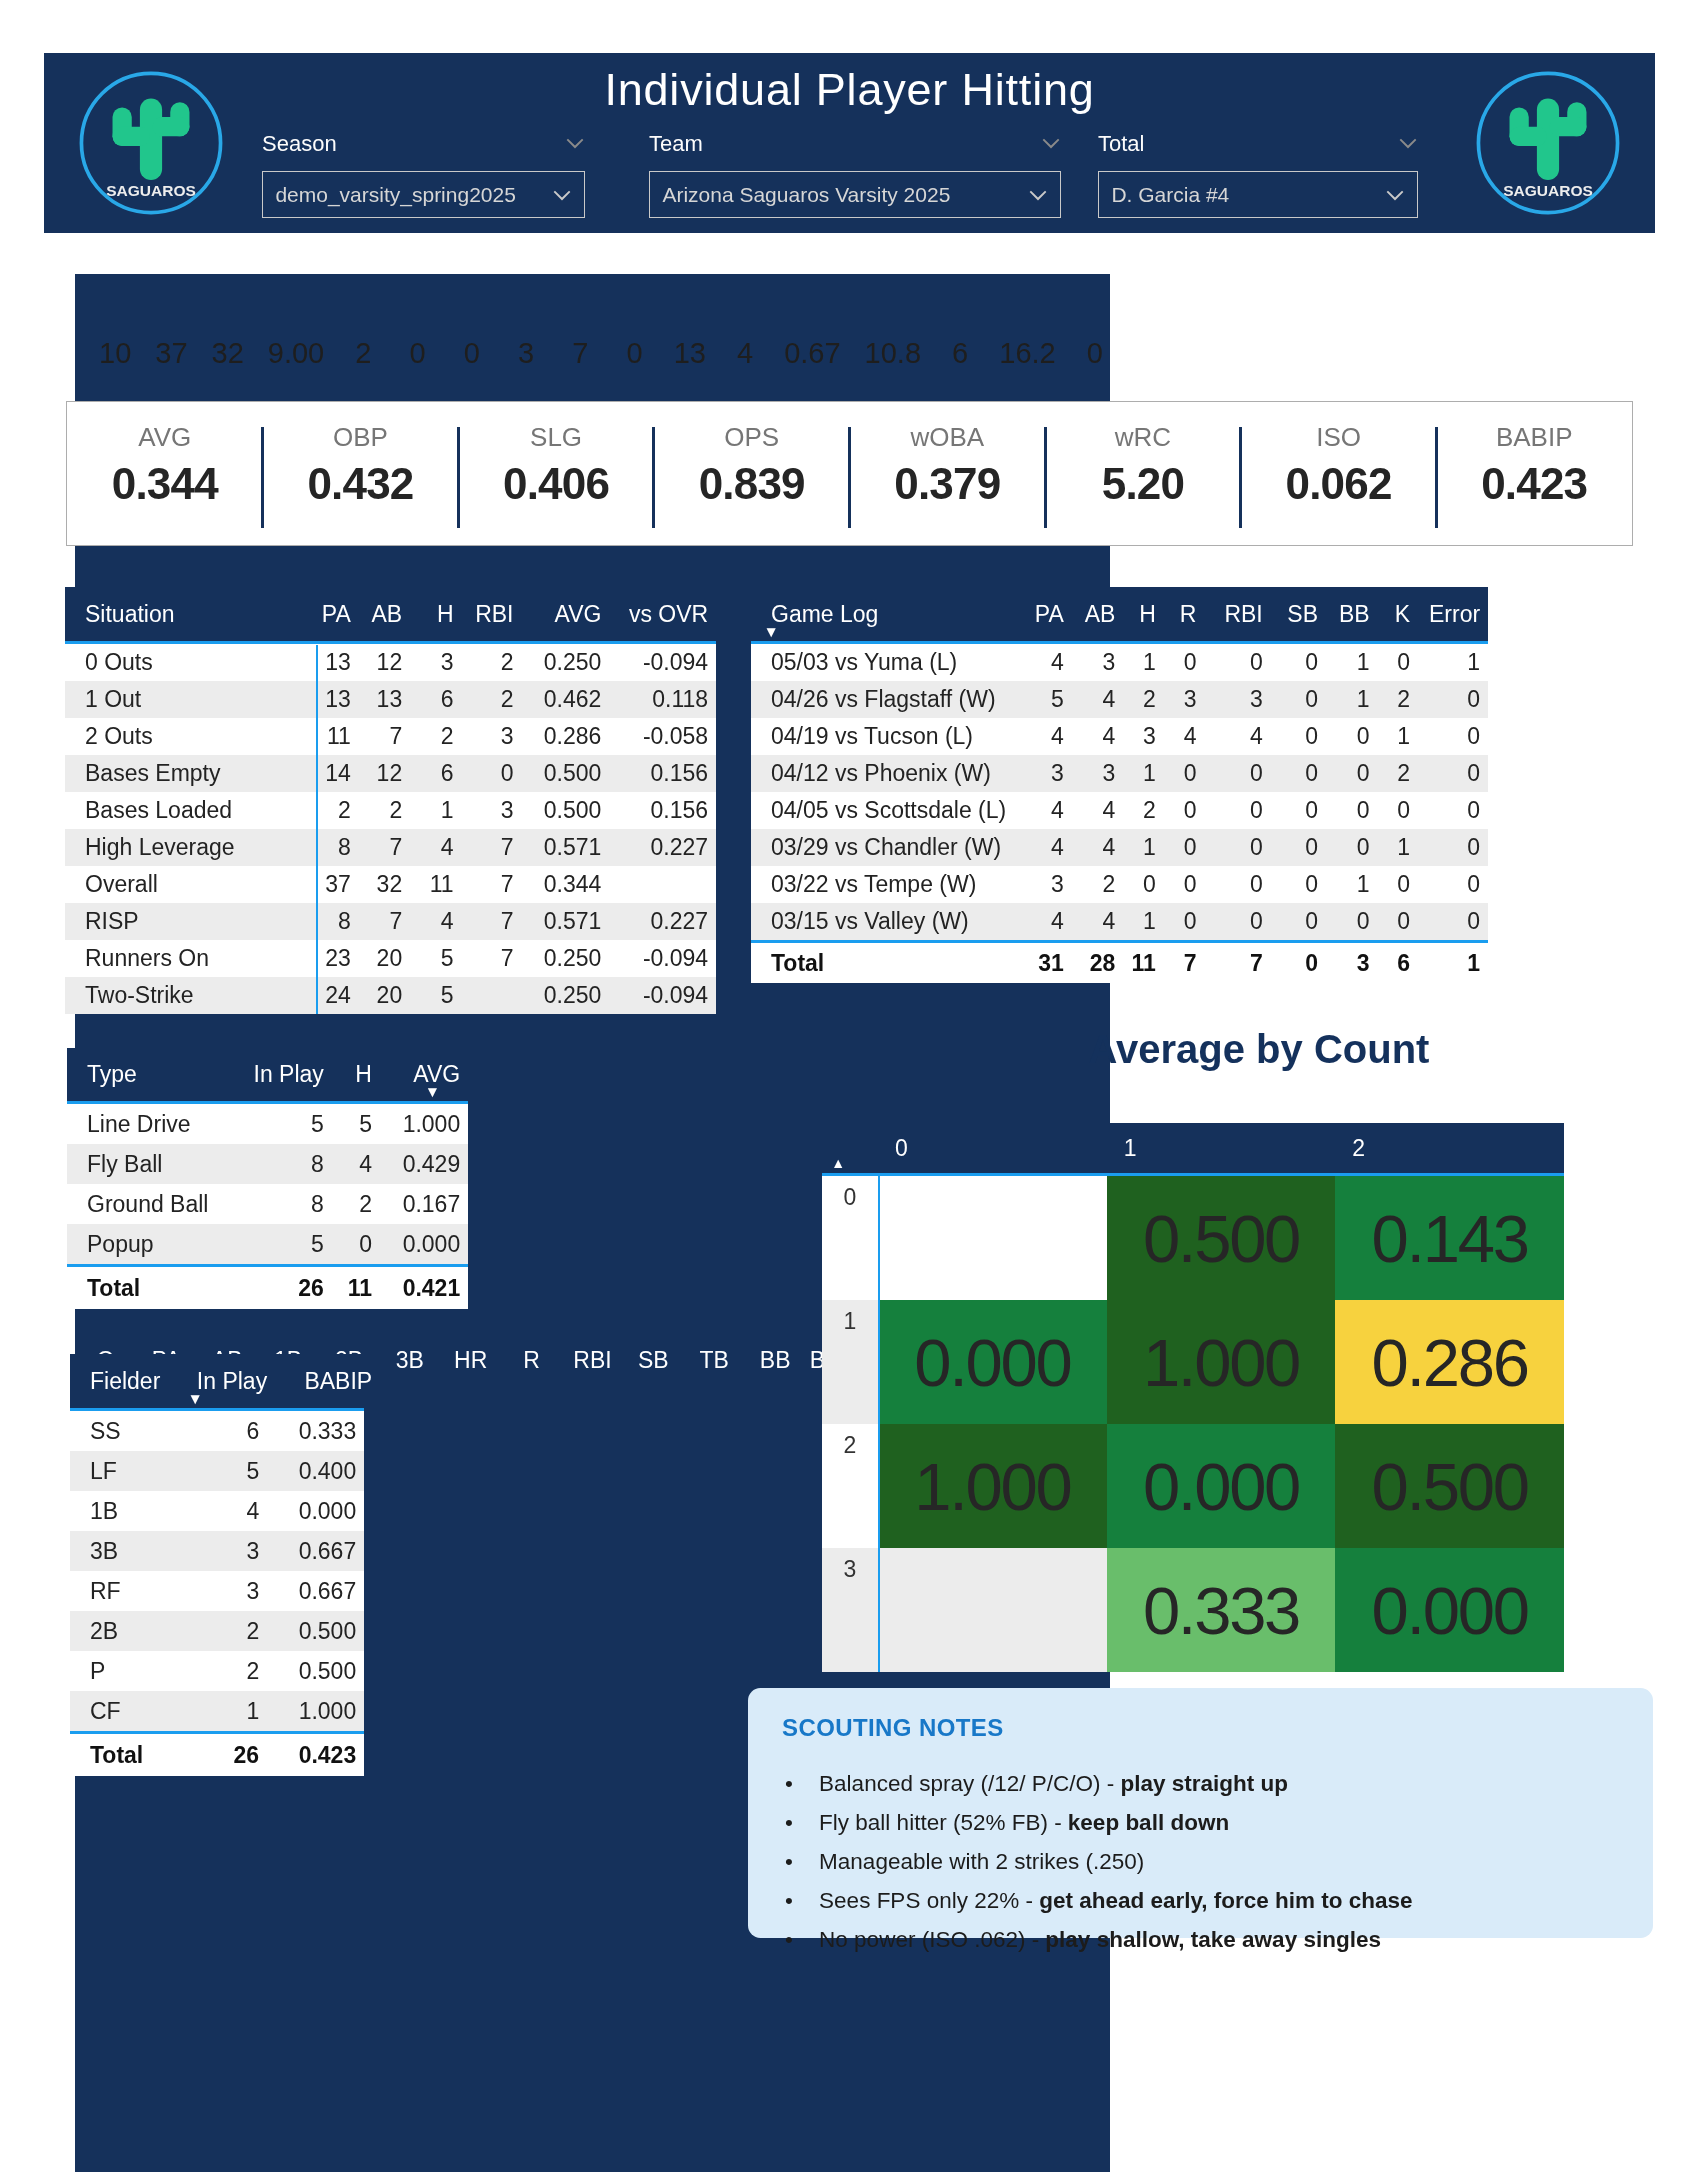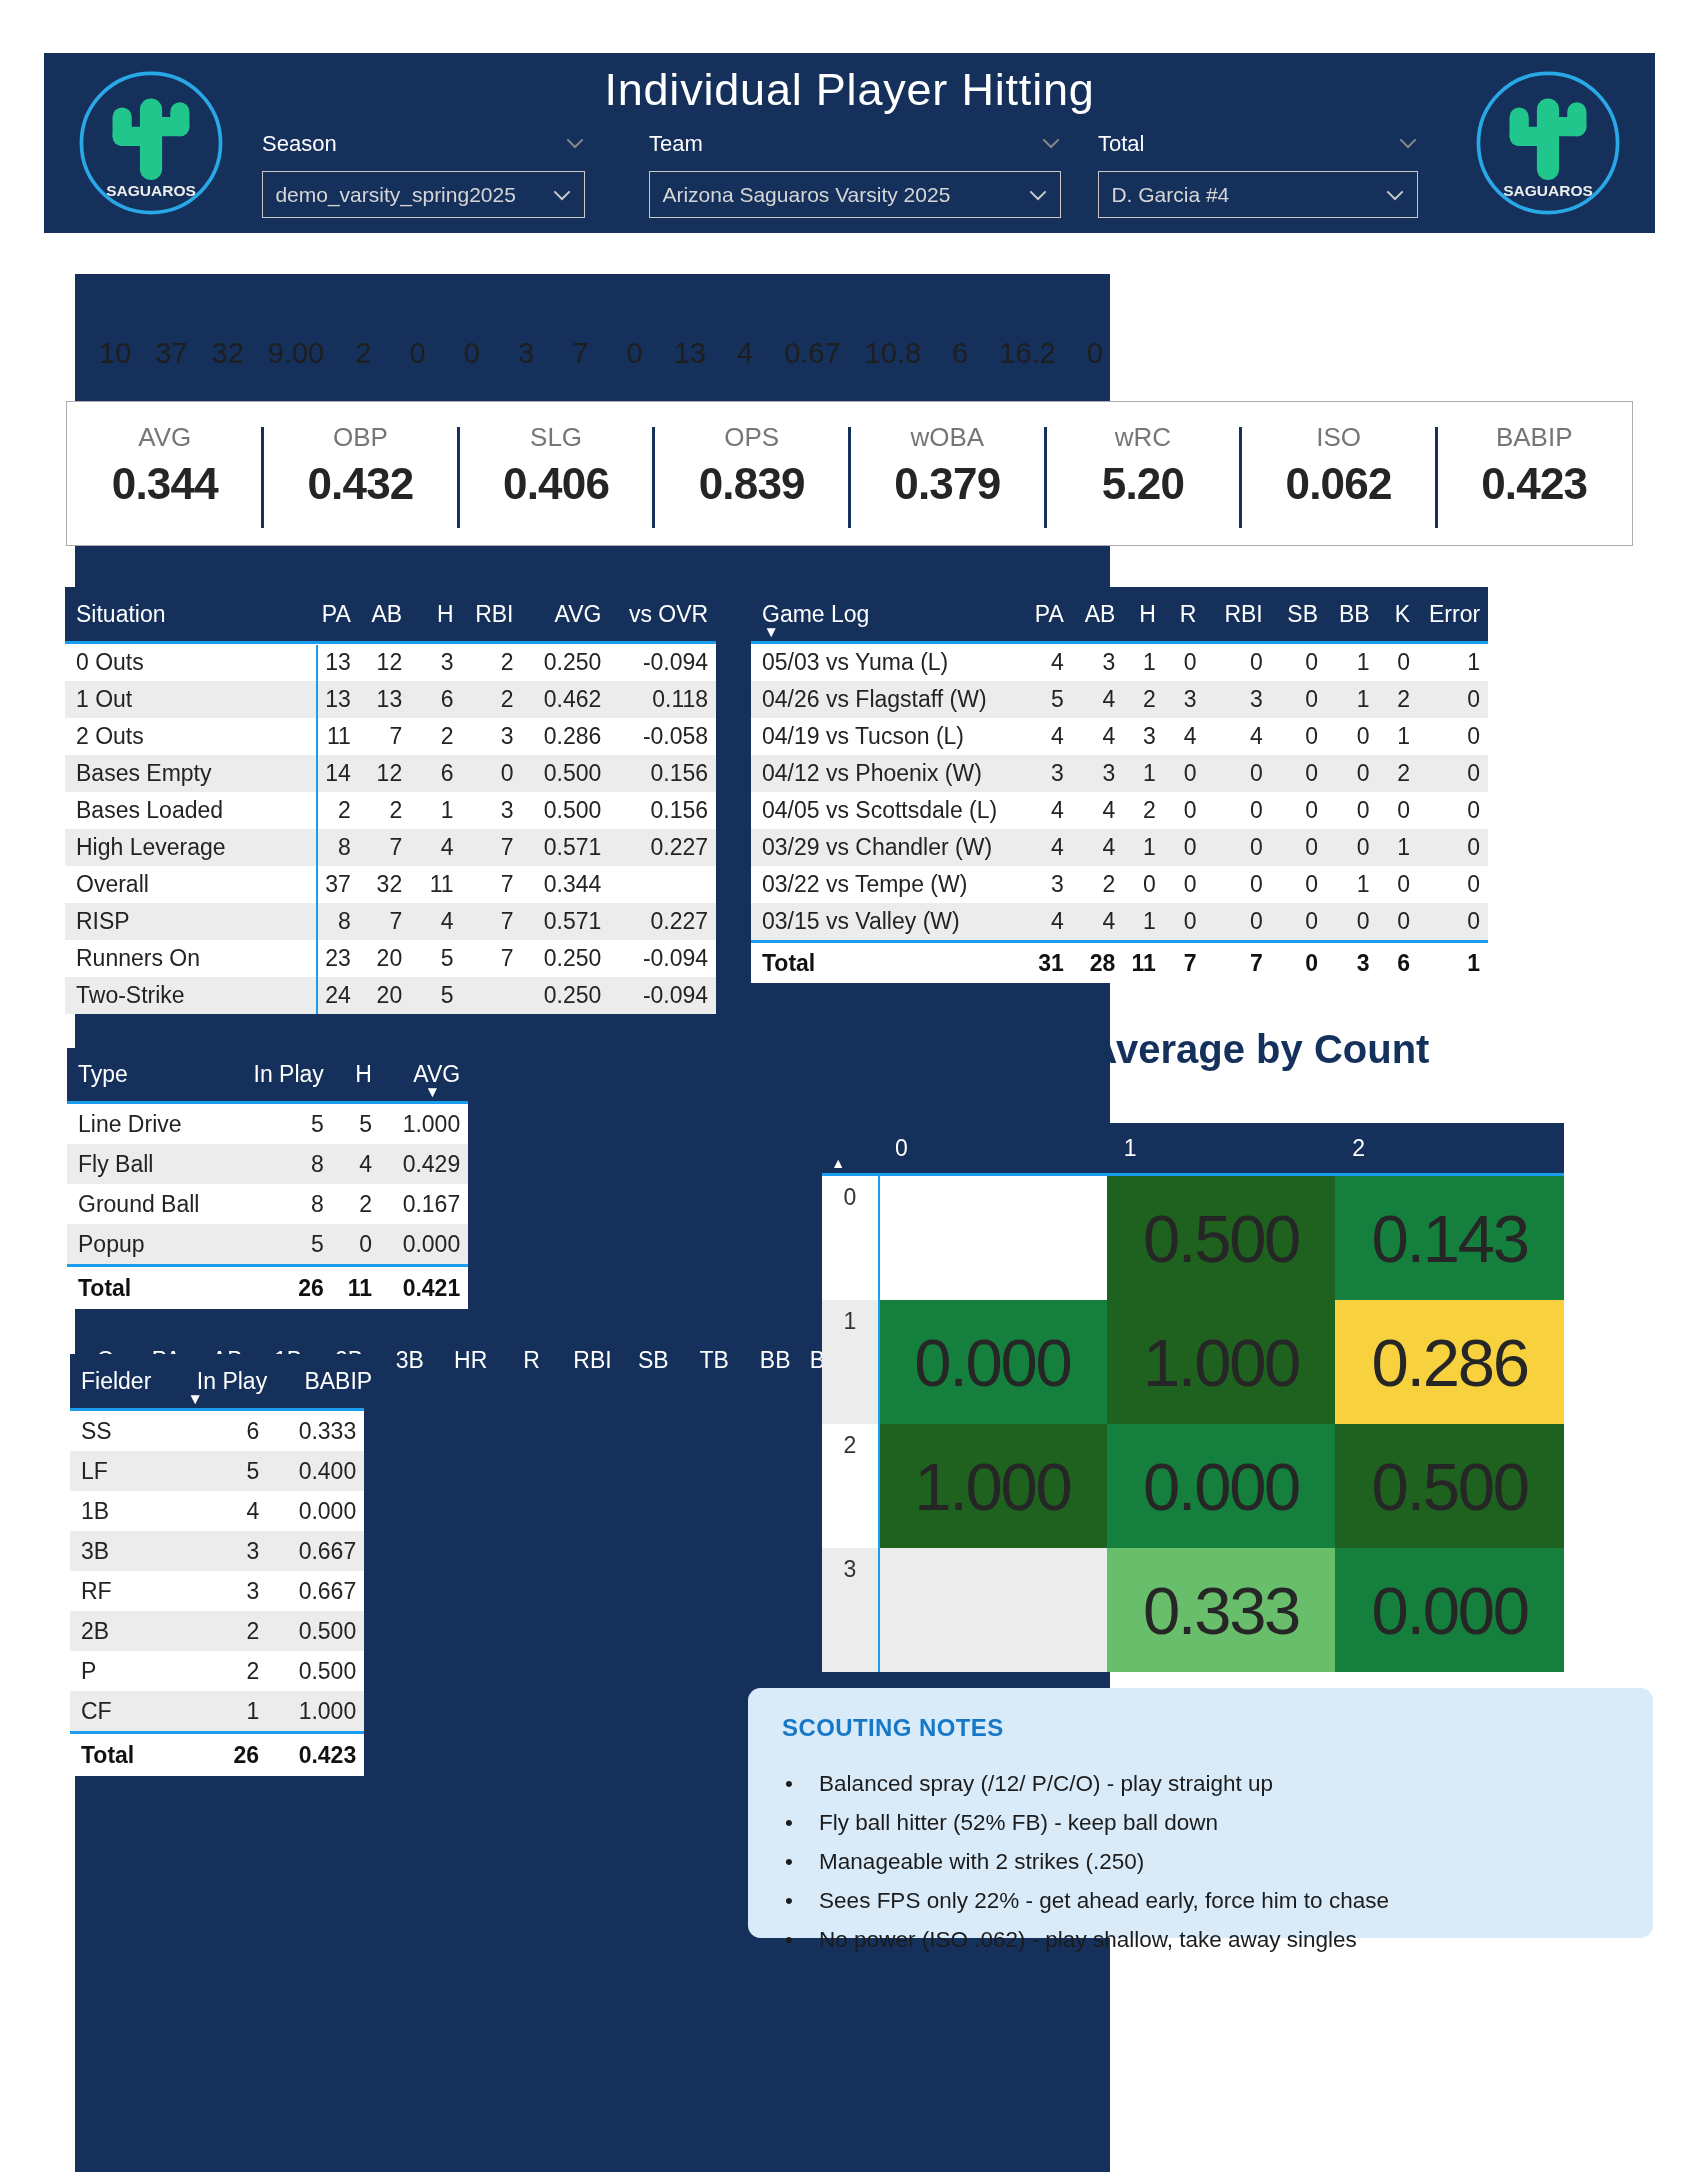--- a/index.html
+++ b/index.html
@@ -36,21 +36,21 @@
   .card:not(:first-child)::before{content:'';position:absolute;left:-1.6px;top:25px;bottom:17px;width:3.1px;background:#15315B;}
   .card-label{margin-top:20px;font-size:26px;color:#767676;}
   .card-value{margin-top:6.2px;font-size:44px;color:#252525;font-weight:600;letter-spacing:-0.8px;}
 
   
   .tbl{background:#fff;}
   .thead{background:#15315B;border-bottom:3.9px solid #1A9DEF;display:grid;align-items:center;color:#ffffff;
          font-size:23px;position:relative;cursor:pointer;}
   .tr{display:grid;align-items:center;font-size:23px;color:#232323;}
   .rows .tr:nth-child(even){background:#ECECEC;}
-  .name{text-align:left;padding-left:11px;white-space:nowrap;}
+  .name{text-align:left;padding-left:20px;white-space:nowrap;}
   .num{text-align:right;padding-right:7.8px;white-space:nowrap;}
   .total{display:grid;align-items:center;font-size:23px;color:#111;font-weight:700;border-top:3.1px solid #1A9DEF;}
   .sort{position:absolute;bottom:1.6px;font-size:15.5px;color:#ffffff;line-height:15.5px;}
 
   .sit{left:65px;top:587px;width:651px;}
   .sit .thead{height:54px;}
   .sit .tr{height:37px;}
   .sit-grid{grid-template-columns:38.5% 6.6% 7.9% 7.9% 9.2% 13.5% 16.4%;}
   .sit-divider{left:38.5%;top:58px;bottom:0;width:2.3px;background:#1A9DEF;}
 
@@ -91,21 +91,21 @@
   .cg{background:#ECECEC;}
   .hm-divider{left:56px;top:53px;bottom:0;width:2.3px;background:#1A9DEF;}
 
   
   .notes{left:748px;top:1688px;width:905px;height:250px;background:#D9EBF9;border-radius:12.4px;
          padding:26.4px 34px;box-sizing:border-box;}
   .notes-title{color:#1878C8;font-size:24px;font-weight:700;letter-spacing:0.4px;}
   .notes ul{list-style:none;margin:22px 0 0 0;padding:0;}
   .notes li{display:flex;font-size:22.5px;color:#1c1c1c;height:39px;align-items:center;}
   .notes .dot{width:34px;text-align:left;padding-left:3.1px;}
-  .notes b{margin-left:6.2px;font-weight:400;}
+  .notes b{margin-left:6.2px;font-weight:700;}
 </style>
 </head>
 <body>
 
 <div class="page">
 
   <div class="abs band">
 
     <svg class="abs logo logo-left" viewBox="0 0 200 200">
       <circle cx="100" cy="100" r="94" fill="#15315B" stroke="#29A8E8" stroke-width="5"></circle>

